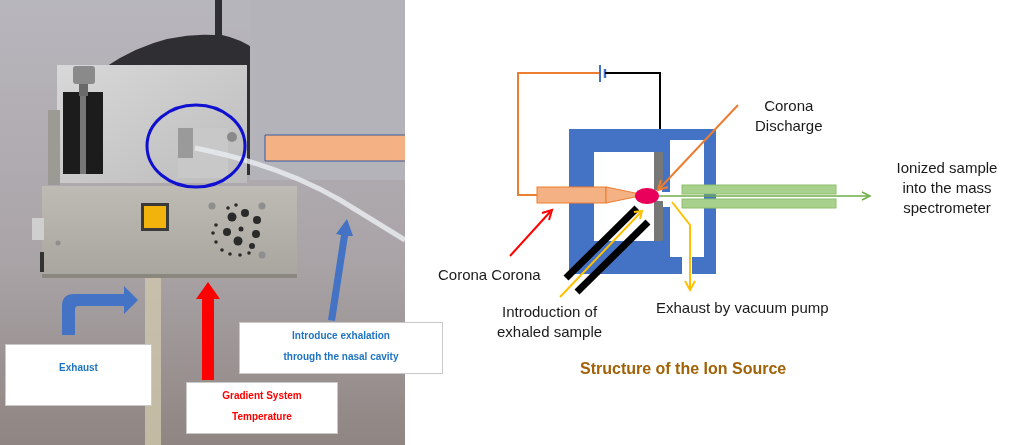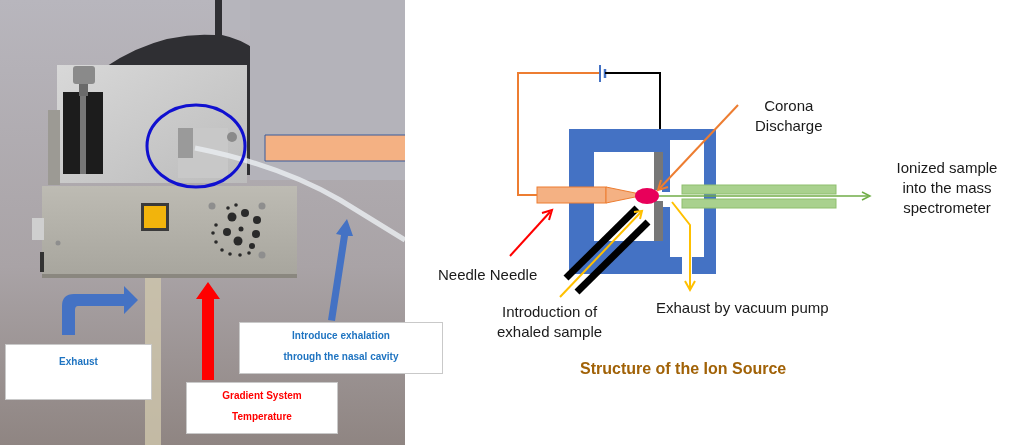--- a/index.html
+++ b/index.html
@@ -134,40 +134,40 @@
   <polyline points="672,202 690,225 690,288" fill="none" stroke="#ffc000" stroke-width="2"></polyline>
   <polyline points="685,281 690,290 695,281" fill="none" stroke="#ffc000" stroke-width="2"></polyline>
 
   <line x1="738" y1="105" x2="660" y2="188" stroke="#ed7d31" stroke-width="2"></line>
   <polyline points="661,180 658,190 668,187" fill="none" stroke="#ed7d31" stroke-width="2"></polyline>
 
   <line x1="510" y1="256" x2="550" y2="212" stroke="#ff0000" stroke-width="2"></line>
   <polyline points="542,213 552,210 549,220" fill="none" stroke="#ff0000" stroke-width="2"></polyline>
 </svg>
 
-<div class="label-box blue-text" style="left:5px; top:344px; width:145px; height:48px; padding-top:6px;">
+<div class="label-box blue-text" style="left:5px; top:344px; width:145px; height:48px; padding-top:12px;">
   <div>Exhaust</div>
 </div>
 <div class="label-box red-text" style="left:186px; top:382px; width:150px; height:48px; padding-top:2px;">
   <div>Gradient System</div>
   <div>Temperature</div>
 </div>
 <div class="label-box blue-text" style="left:239px; top:322px; width:202px; height:48px; padding-top:2px;">
   <div>Introduce exhalation</div>
   <div>through the nasal cavity</div>
 </div>
 
 <div class="dtext" style="left:755px; top:72px;margin-top:24px;">
   <div>Corona</div>
   <div>Discharge</div>
 </div>
 <div class="dtext" style="left:877px; top:158px; width:140px;">
   <div>Ionized sample</div>
   <div>into the mass</div>
   <div>spectrometer</div>
 </div>
-<div class="dtext" style="left:438px; top:265px;">Needle Needle</div>
+<div class="dtext" style="left:438px; top:265px;">Corona Corona</div>
 <div class="dtext" style="left:497px; top:302px;">
   <div>Introduction of</div>
   <div>exhaled sample</div>
 </div>
 <div class="dtext" style="left:656px; top:298px;">Exhaust by vacuum pump</div>
 <div class="title" style="left:580px; top:360px;">Structure of the Ion Source</div>
 
 </body></html>

